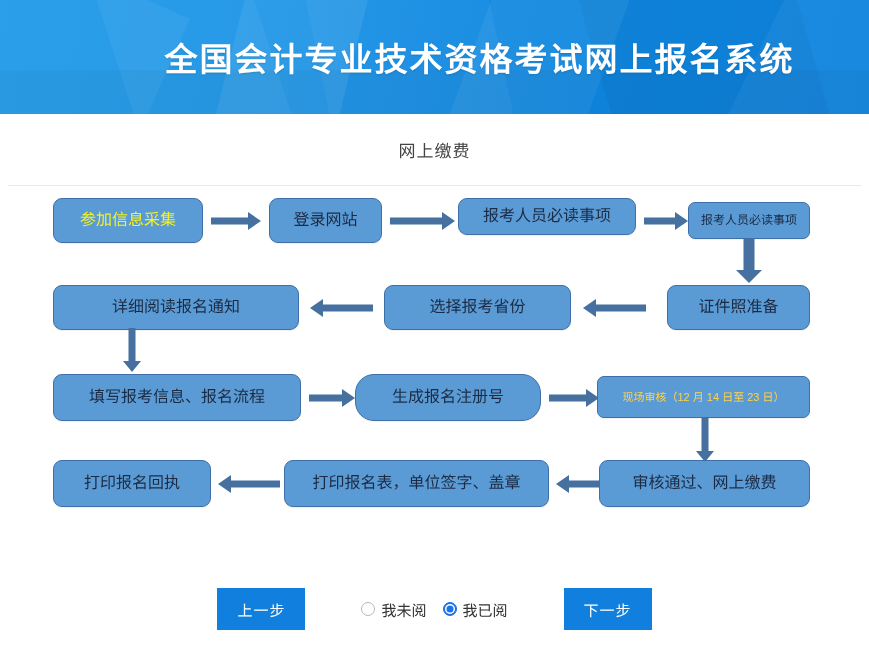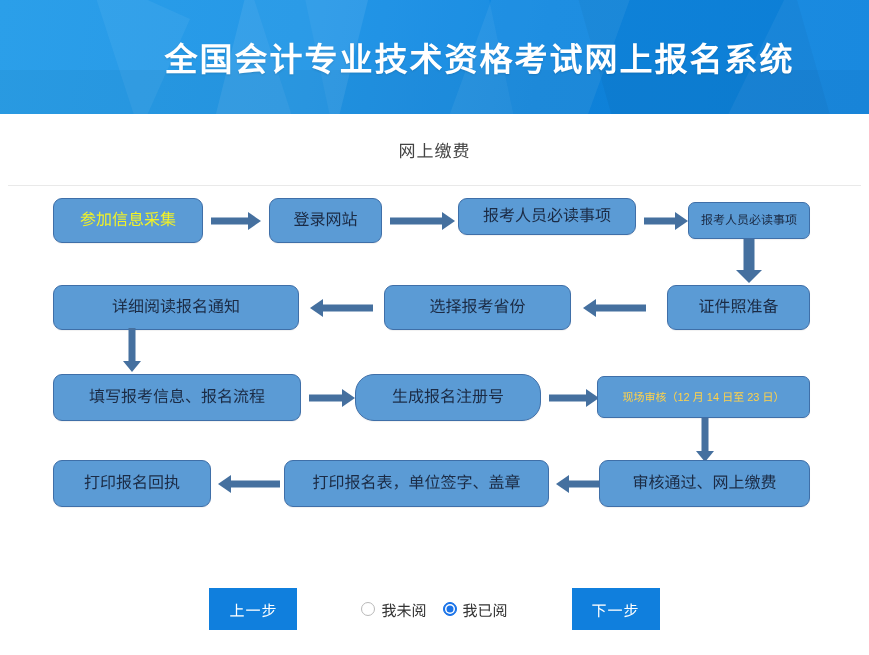--- a/index.html
+++ b/index.html
@@ -174,21 +174,21 @@
     height: 79px;
   }
   .controls {
     position: absolute;
     left: 0;
     top: 12px;
     width: 869px;
     display: flex;
     align-items: center;
     justify-content: center;
-    gap: 8px;
+    gap: 0;
   }
   .nav-btn {
     background: #107fdd;
     color: #ffffff;
     border: none;
     width: 88px;
     height: 42px;
     font-size: 15px;
     font-family: inherit;
     letter-spacing: 1px;

